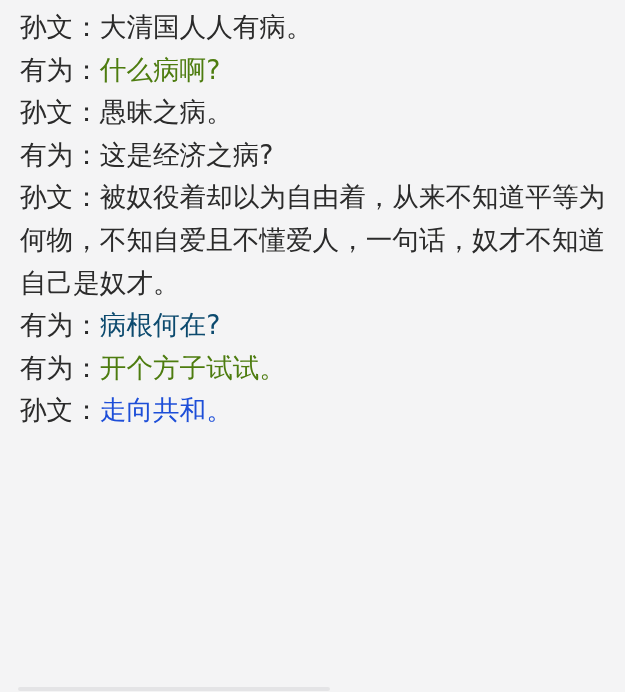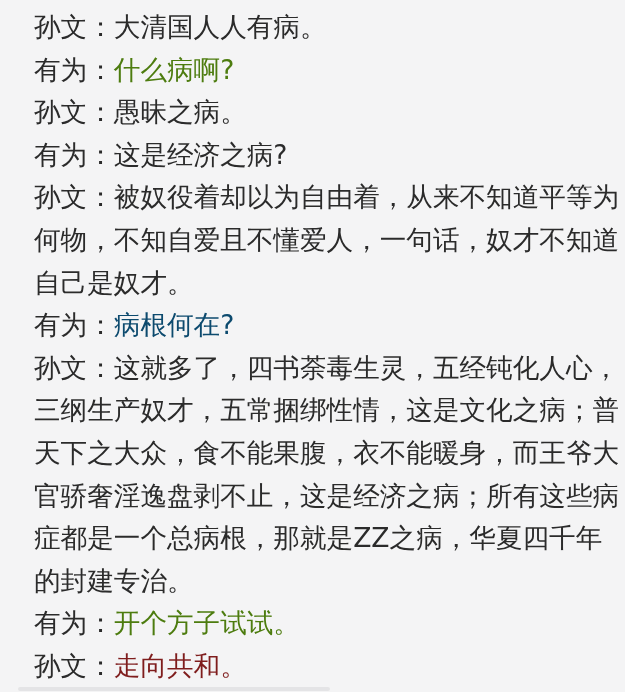--- a/index.html
+++ b/index.html
@@ -13,21 +13,20 @@
     background: #f4f4f5;
   }
   .doc {
     position: relative;
     width: 625px;
     height: 692px;
     padding: 6px 17px 0 20px;
   }
   .dialogue {
     width: 588px;
-    margin-left: 14px;
   }
   .dialogue-line {
     font-size: 26.6px;
     line-height: 42.6px;
     color: #2b2b2b;
     letter-spacing: 0;
     text-align: left;
     word-break: break-all;
     overflow-wrap: anywhere;
   }
@@ -54,20 +53,19 @@
   <p class="dialogue-line"><span class="speaker" style="color: rgb(43, 43, 43);">有为</span><span class="separator" style="color: rgb(43, 43, 43);">：</span><span class="utterance" style="color: #4d7c0f;">什么病啊?</span></p>
 
   <p class="dialogue-line"><span class="speaker" style="color: rgb(43, 43, 43);">孙文</span><span class="separator" style="color: rgb(43, 43, 43);">：</span><span class="utterance" style="color: rgb(43, 43, 43);">愚昧之病。</span></p>
 
   <p class="dialogue-line"><span class="speaker" style="color: rgb(43, 43, 43);">有为</span><span class="separator" style="color: rgb(43, 43, 43);">：</span><span class="utterance" style="color: rgb(43, 43, 43);">这是经济之病?</span></p>
 
   <p class="dialogue-line"><span class="speaker" style="color: rgb(43, 43, 43);">孙文</span><span class="separator" style="color: rgb(43, 43, 43);">：</span><span class="utterance" style="color: rgb(43, 43, 43);">被奴役着却以为自由着，从来不知道平等为何物，不知自爱且不懂爱人，一句话，奴才不知道自己是奴才。</span></p>
 
   <p class="dialogue-line"><span class="speaker" style="color: rgb(43, 43, 43);">有为</span><span class="separator" style="color: rgb(43, 43, 43);">：</span><span class="utterance" style="color: #0c4a6e;">病根何在?</span></p>
 
-  <p class="dialogue-line"><span class="speaker" style="color: rgb(43, 43, 43);">孙文</span><span class="separator" style="color: rgb(43, 43, 43);">：</span><span class="utterance" style="color: rgb(43, 43, 43);">这就多了，四书荼毒生灵，五经钝化人心，三纲生产奴才，五常捆绑性情，这是文化之病；普天下之大众，食不能果腹，衣不能暖身，而王爷大官骄奢淫逸盘剥不止，这是经济之病；所有这些病症都是一个总病根，那就是ZZ之病，华夏四千年的封建专治。</span></p>
 
   <p class="dialogue-line"><span class="speaker" style="color: rgb(43, 43, 43);">有为</span><span class="separator" style="color: rgb(43, 43, 43);">：</span><span class="utterance" style="color: #4d7c0f;">开个方子试试。</span></p>
 
-  <p class="dialogue-line"><span class="speaker" style="color: rgb(43, 43, 43);">孙文</span><span class="separator" style="color: rgb(43, 43, 43);">：</span><span class="utterance" style="color: #7f1d1d;">走向共和。</span></p>
+  <p class="dialogue-line"><span class="speaker" style="color: rgb(43, 43, 43);">孙文</span><span class="separator" style="color: rgb(43, 43, 43);">：</span><span class="utterance" style="color: #1d4ed8;">走向共和。</span></p>
 </div>
   <div class="cropped-next-line"></div>
 </div>
 
 </body></html>

